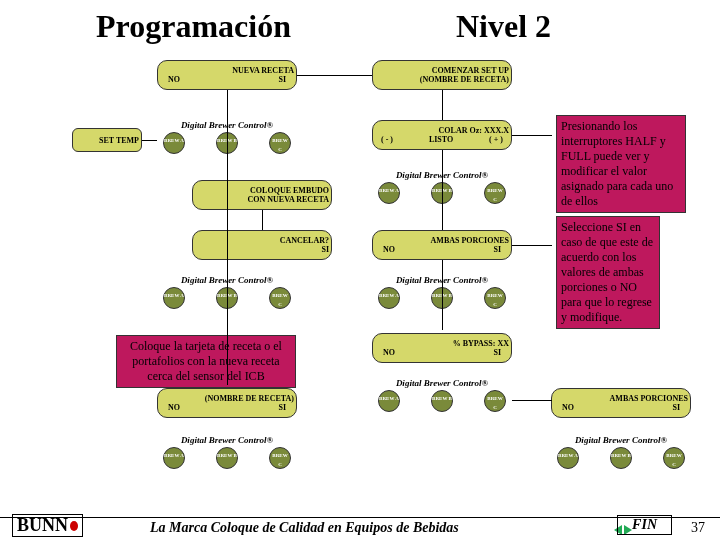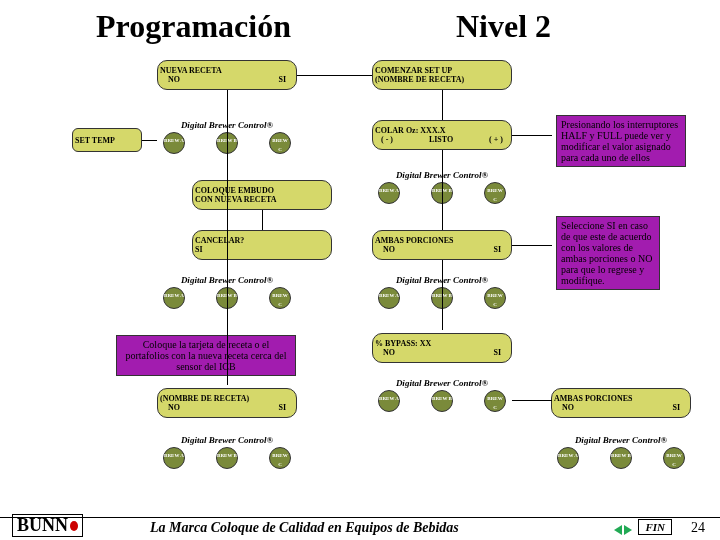--- a/index.html
+++ b/index.html
@@ -1,31 +1,31 @@
 <!DOCTYPE html>
 <html><head>
 <meta charset="utf-8">
 <style>
   *{box-sizing:border-box;margin:0;padding:0}
   body{width:720px;height:540px;background:#fff;font-family:"Times New Roman",serif;position:relative;overflow:hidden}
   .hdr{position:absolute;font-weight:bold;font-size:32px}
-  .green-box{background:#d5d86a;border:1px solid #333;border-radius:10px;position:absolute;font-size:8px;font-weight:bold;text-align:left;padding:2px}
+  .green-box{background:#d5d86a;border:1px solid #333;border-radius:10px;position:absolute;font-size:8px;font-weight:bold;text-align:right;padding:2px}
   .wide{width:140px;height:30px;display:flex;flex-direction:column;justify-content:center}
   .narrow{width:70px;height:24px;border-radius:6px;line-height:20px}
-  .text-box{position:absolute;border:1px solid #333;font-size:10px;padding:3px 4px;background:#a21caf}
+  .text-box{position:absolute;border:1px solid #333;font-size:12px;padding:3px 4px;background:#be185d}
   .dbc{position:absolute;width:140px}
   .dbc .lbl{font-style:italic;font-weight:bold;font-size:9px;text-align:center;margin-bottom:2px}
   .dbc .btns{display:flex;justify-content:space-between;padding:0 6px}
   .dbc .btn{width:22px;height:22px;border-radius:50%;background:#7a8a3a;border:1px solid #333;font-size:5px;color:#fff;text-align:center;line-height:9px;padding-top:3px;font-weight:bold}
   .arrow{position:absolute;background:#000}
   .arrow.v{width:1px}
   .arrow.h{height:1px}
   .footer-bar{position:absolute;left:0;bottom:22px;width:100%;height:1px;background:#000}
   .tagline{position:absolute;left:150px;bottom:4px;font-style:italic;font-weight:bold;font-size:14px}
-  .fin{position:absolute;right:48px;bottom:5px;border:1px solid #000;font-size:11px;font-style:italic;font-weight:bold;padding:1px 6px}
+  .fin{position:absolute;right:48px;bottom:5px;border:1px solid #000;font-size:14px;font-style:italic;font-weight:bold;padding:1px 14px}
   .pagenum{position:absolute;right:15px;bottom:4px;font-size:14px}
   .bunn{position:absolute;left:12px;bottom:3px;font-weight:bold;font-size:18px;border:1px solid #000;padding:0 4px;font-family:Liberation Serif, serif}
   .nav{position:absolute;right:88px;bottom:5px;display:flex;gap:2px}
   .tri{width:0;height:0;border-top:5px solid transparent;border-bottom:5px solid transparent}
 </style>
 </head>
 <body>
 
 <div class="hdr" style="left:96px;top:8px">Programación</div>
 <div class="hdr" style="left:456px;top:8px">Nivel 2</div>
@@ -179,13 +179,13 @@
 <div class="footer-bar"></div>
 <div class="bunn">
   <span>BUNN</span><span style="display:inline-block;width:8px;height:10px;background:#c00;border-radius:50%;margin-left:2px"></span>
 </div>
 <div class="tagline">La Marca Coloque de Calidad en Equipos de Bebidas</div>
 <div class="nav">
   <div class="tri" style="border-right:8px solid #2a5"></div>
   <div class="tri" style="border-left:8px solid #2a5"></div>
 </div>
 <div class="fin">FIN</div>
-<div class="pagenum">24</div>
+<div class="pagenum">37</div>
 
 </body></html>

